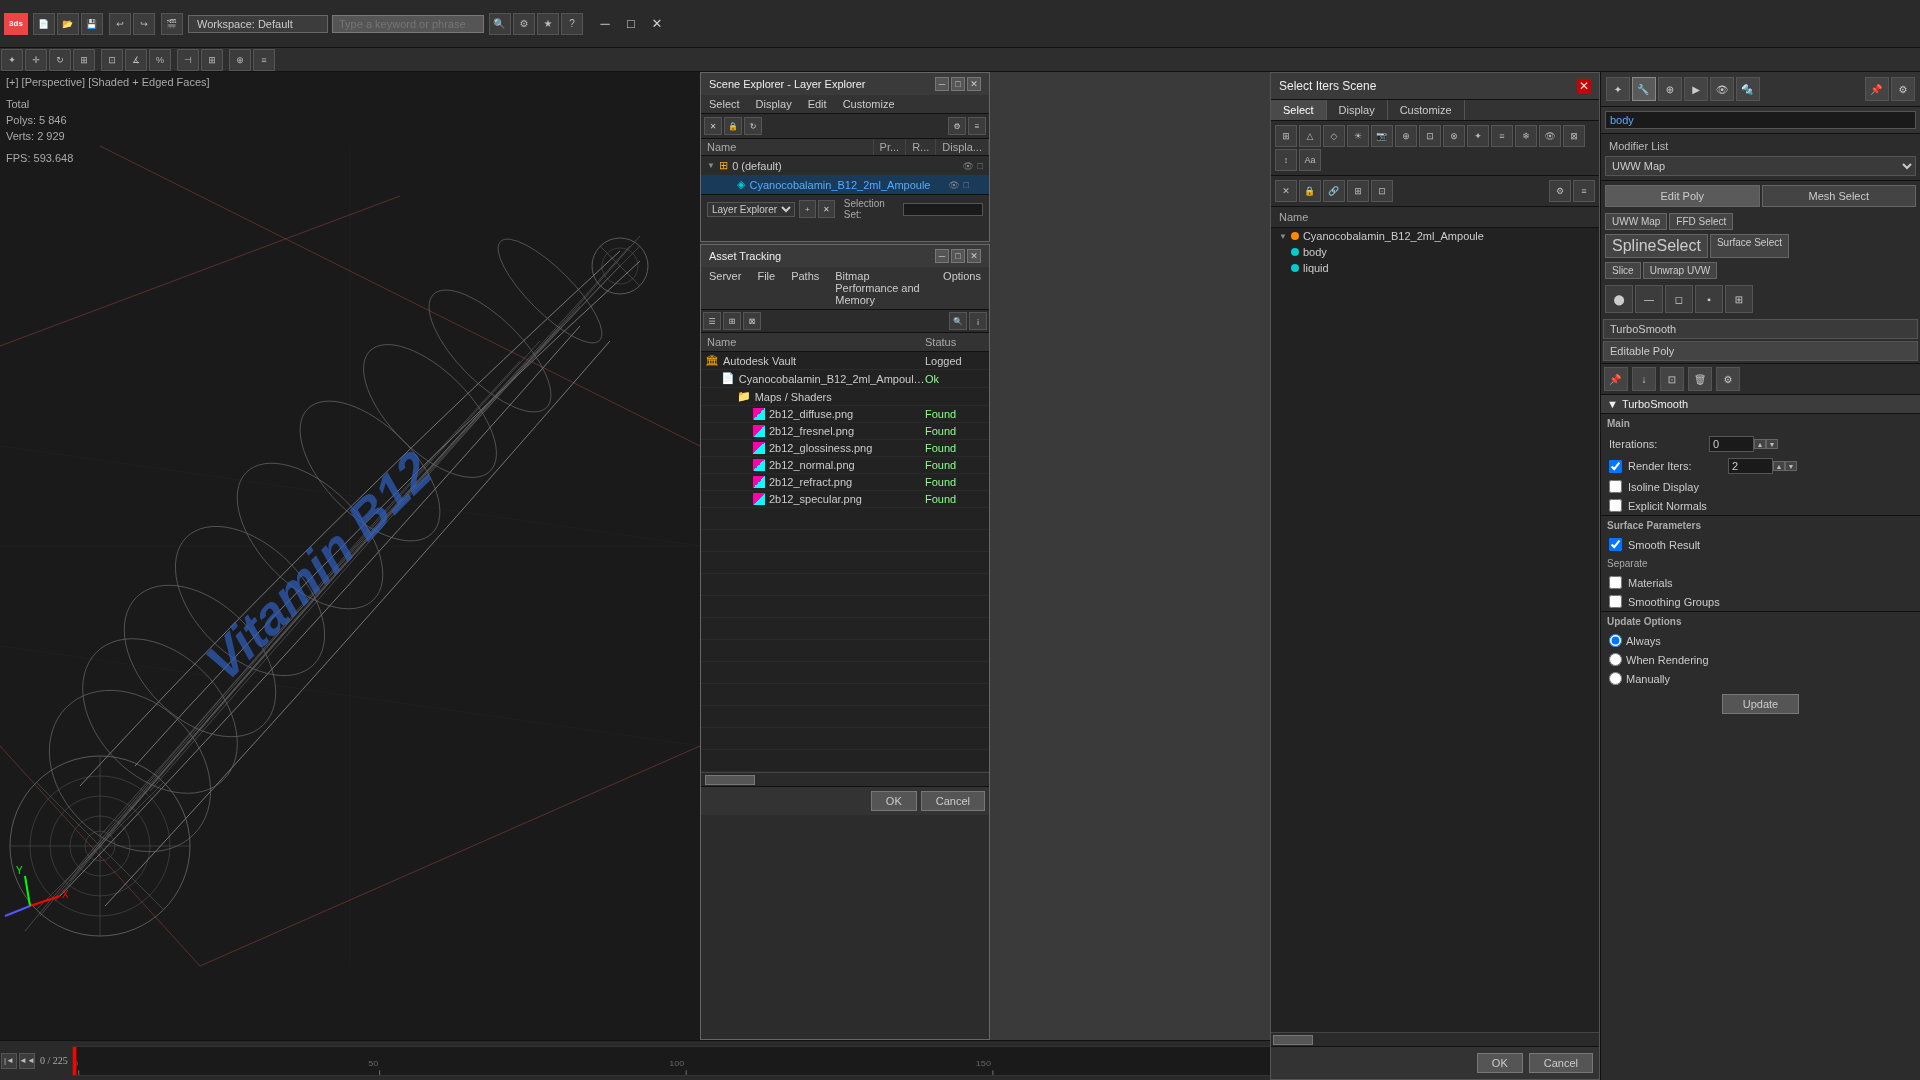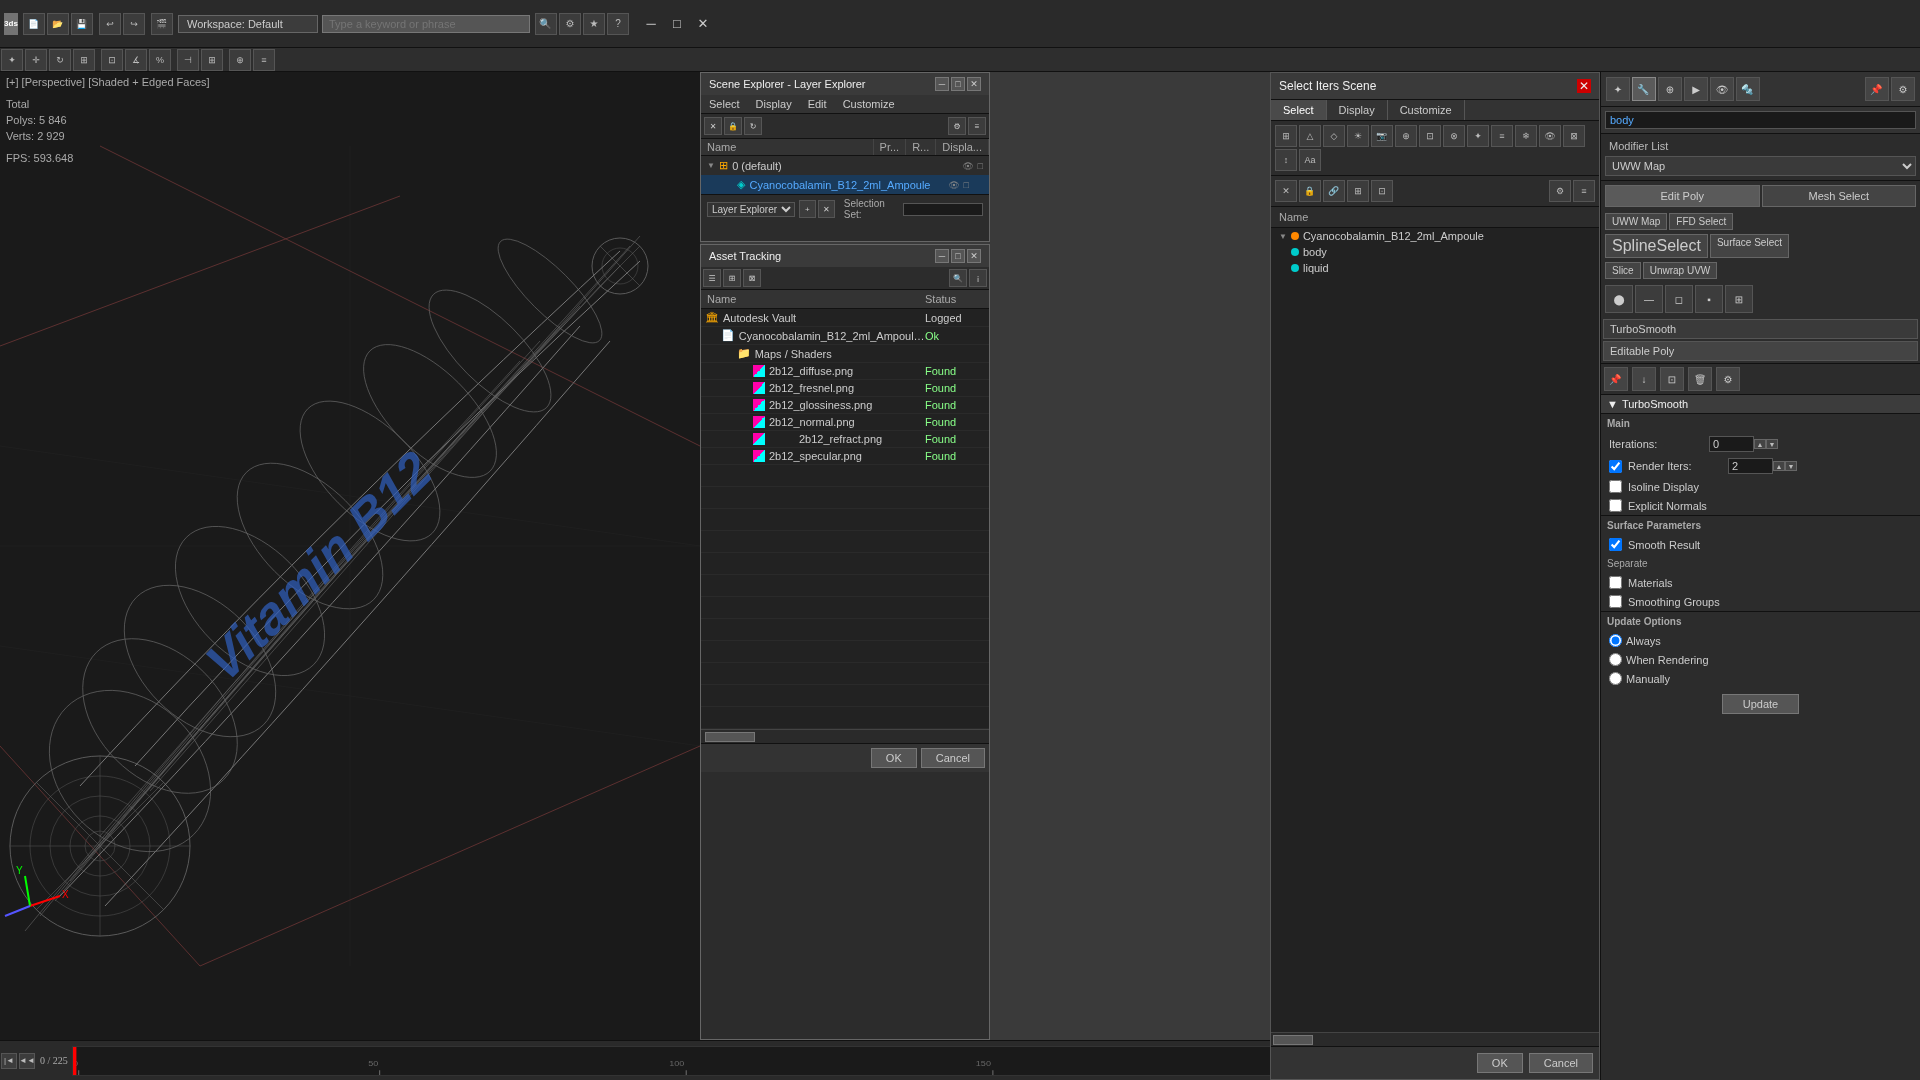--- a/index.html
+++ b/index.html
@@ -21,22 +21,22 @@
       background: #2a2a2a;
       border-bottom: 1px solid #111;
       display: flex;
       align-items: center;
       position: absolute;
       top: 0;
       left: 0;
       z-index: 100;
     }
     #app-logo {
-      width: 14px; height: 22px;
-      background: #737373;
+      width: 24px; height: 22px;
+      background: #ef4444;
       margin: 0 4px;
       display: flex; align-items: center; justify-content: center;
       color: #fff; font-size: 9px; font-weight: bold;
     }
     .toolbar-btn {
       width: 22px; height: 22px;
       background: #3c3c3c;
       border: 1px solid #555;
       margin: 0 1px;
       display: flex; align-items: center; justify-content: center;
@@ -58,21 +58,21 @@
       text-align: center;
       font-size: 12px;
       color: #aaa;
     }
     #search-box {
       background: #555;
       border: 1px solid #777;
       padding: 2px 6px;
       color: #ccc;
       font-size: 11px;
-      width: 208px;
+      width: 152px;
       margin-right: 4px;
     }
     .right-toolbar-btn {
       width: 22px; height: 22px;
       background: #3c3c3c;
       border: 1px solid #555;
       margin: 0 1px;
       display: flex; align-items: center; justify-content: center;
       cursor: pointer;
       color: #bbb; font-size: 10px;
@@ -816,20 +816,27 @@
 
 <div id="asset-tracking">
   <div id="at-title">
     <span>Asset Tracking</span>
     <div style="display:flex; gap:2px;">
       <div class="panel-close-btn">─</div>
       <div class="panel-close-btn">□</div>
       <div class="panel-close-btn">✕</div>
     </div>
   </div>
+  <div id="at-menu">
+    <div class="menu-item">Server</div>
+    <div class="menu-item">File</div>
+    <div class="menu-item">Paths</div>
+    <div class="menu-item">Bitmap Performance and Memory</div>
+    <div class="menu-item">Options</div>
+  </div>
   <div id="at-toolbar">
     <div class="at-icon">☰</div>
     <div class="at-icon">⊞</div>
     <div class="at-icon">⊠</div>
     <div style="flex:1;"></div>
     <div class="at-icon">🔍</div>
     <div class="at-icon">ℹ</div>
   </div>
   <div id="at-cols">
     <div class="at-col-hdr" style="flex:1;">Name</div>
@@ -868,21 +875,21 @@
     <div class="at-row" style="padding-left:52px;">
       <span class="at-img-icon"></span>
       <span class="at-row-name">2b12_glossiness.png</span>
       <span class="at-row-status">Found</span>
     </div>
     <div class="at-row" style="padding-left:52px;">
       <span class="at-img-icon"></span>
       <span class="at-row-name">2b12_normal.png</span>
       <span class="at-row-status">Found</span>
     </div>
-    <div class="at-row" style="padding-left:52px;gap:30px;">
+    <div class="at-row" style="padding-left:52px;">
       <span class="at-img-icon"></span>
       <span class="at-row-name">2b12_refract.png</span>
       <span class="at-row-status">Found</span>
     </div>
     <div class="at-row" style="padding-left:52px;">
       <span class="at-img-icon"></span>
       <span class="at-row-name">2b12_specular.png</span>
       <span class="at-row-status">Found</span>
     </div>
 

